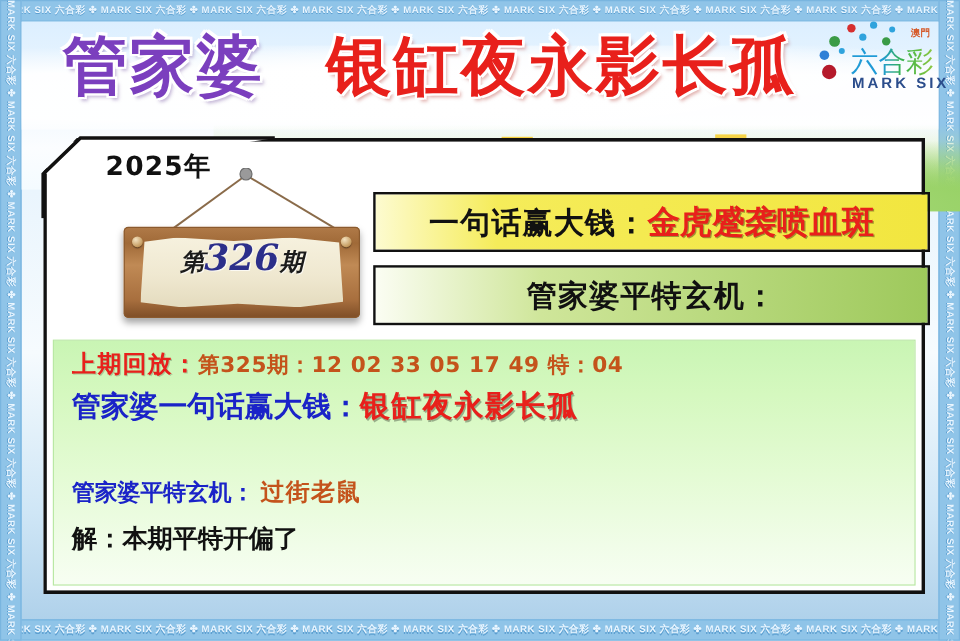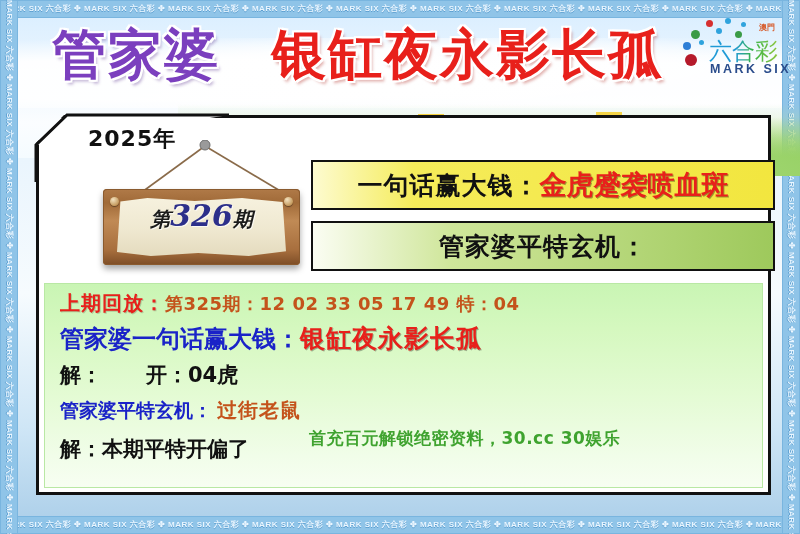--- a/index.html
+++ b/index.html
@@ -358,28 +358,24 @@
   <div class="infobox">
 
     <div class="row r1">
       <span class="k">上期回放：</span><span class="v">第325期：12 02 33 05 17 49 特：04</span>
     </div>
 
     <div class="row r2">
       <span class="k">管家婆一句话赢大钱：</span><span class="v">银缸夜永影长孤</span>
     </div>
 
-    <div class="row r3">
-      <span>解：</span><span class="gap"></span><span>开：04虎</span>
-    </div>
 
     <div class="row r5">
       <span>解：</span><span>本期平特开偏了</span>
     </div>
 
     <div class="row r4">
       <span class="k">管家婆平特玄机：</span>&nbsp;<span class="v">过街老鼠</span>
     </div>
 
-    <div class="promo">首充百元解锁绝密资料，30.cc 30娱乐</div>
   </div>
 
 </div>
 
 </body></html>

